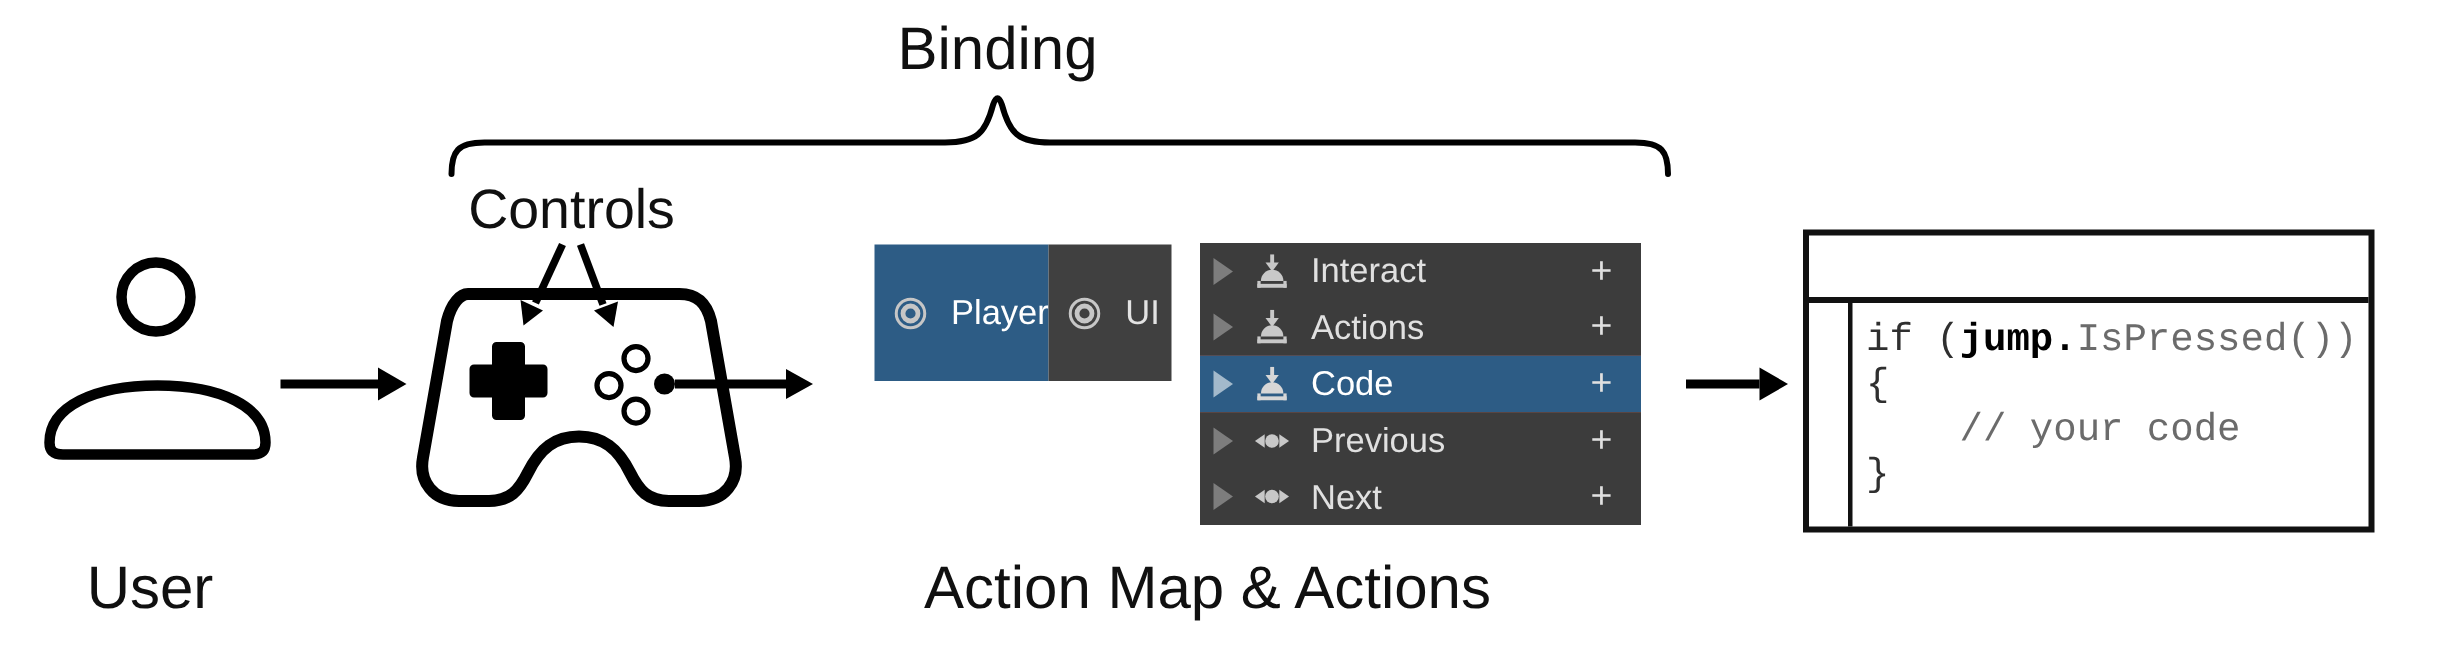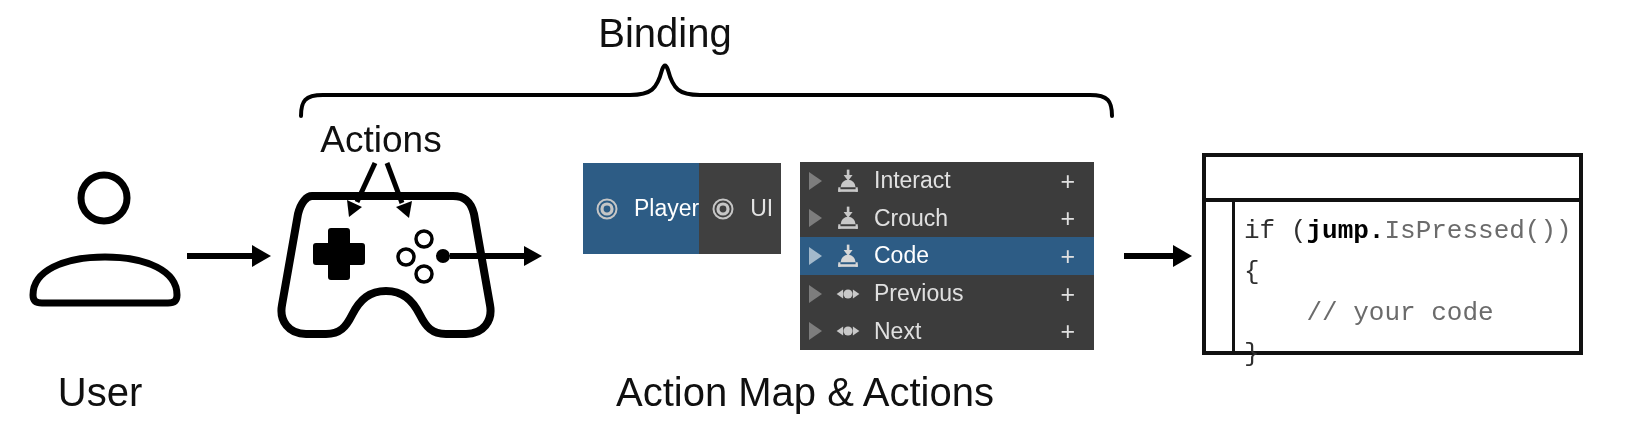--- a/index.html
+++ b/index.html
@@ -28,38 +28,38 @@
   .actionlabel{margin-left:13px;font-size:23px;color:#e0e0e0;}
   .row.selected .actionlabel{color:#ffffff;}
   .plusbtn{position:absolute;right:19px;top:50%;transform:translateY(-50%);font-size:25px;color:#e0e0e0;line-height:1;}
   
   .codebox{position:absolute;left:1202px;top:153px;width:381px;height:202px;border:4px solid #111;box-sizing:border-box;background:#fff;}
   .codebox .header{height:41px;border-bottom:4px solid #111;}
   .codebox .body{position:relative;height:calc(100% - 45px);}
   .codebox .gutter{position:absolute;left:26px;top:0;bottom:0;width:3px;background:#111;}
   .codebox pre{
     position:absolute;left:38px;top:9px;margin:0;
-    font-family:"Liberation Mono",monospace;font-size:26px;line-height:41px;
+    font-family:"Liberation Mono",monospace;font-size:26px;line-height:30px;
     color:#2f2f2f;white-space:pre;
   }
   .codebox pre .muted{color:#6b6b6b;}
   .codebox pre .boldvar{font-weight:bold;color:#000;}
   svg{display:block;}
 </style>
 </head>
 <body>
 
 <div id="canvas">
 
   <div class="caption" style="left:665px;top:11px;">Binding</div>
   <svg class="abs" style="left:293px;top:56px;" width="828" height="66" viewBox="293 56 828 66">
     <path d="M 301 116 C 301 101 305 95 323 95 L 630 95 C 651 95 657 89 662 70 Q 665 61 668 70 C 673 89 679 95 700 95 L 1090 95 C 1108 95 1112 101 1112 116" fill="none" stroke="#000" stroke-width="4" stroke-linecap="round"></path>
   </svg>
 
-  <div class="caption small" style="left:381px;top:119px;">Actions</div>
+  <div class="caption small" style="left:381px;top:119px;">Controls</div>
   <svg class="abs" style="left:330px;top:158px;" width="100" height="66" viewBox="330 158 100 66">
     <line x1="375" y1="163" x2="357" y2="202" stroke="#000" stroke-width="5"></line>
     <polygon points="349,217 362,207 347,200" fill="#000"></polygon>
     <line x1="387" y1="163" x2="402" y2="203" stroke="#000" stroke-width="5"></line>
     <polygon points="409,218 412,201 396,207" fill="#000"></polygon>
   </svg>
 
   <svg class="abs" style="left:25px;top:165px;" width="160" height="145" viewBox="25 165 160 145">
     <circle cx="104" cy="198" r="23" fill="none" stroke="#000" stroke-width="7"></circle>
     <path d="M 33 295 C 33 271 63 257 105 257 C 147 257 177 271 177 295 C 177 301 174 303 168 303 L 42 303 C 36 303 33 301 33 295 Z" fill="none" stroke="#000" stroke-width="7" stroke-linejoin="round"></path>
@@ -117,21 +117,21 @@
     <div class="row">
       <span class="foldout"></span>
       <svg class="actionicon" width="26" height="26" viewBox="0 0 24 24">
         <rect x="10.9" y="1.5" width="2.4" height="5.5" fill="#c8c8c8"></rect>
         <polygon points="8,6.5 16.2,6.5 12.1,12 " fill="#c8c8c8"></polygon>
         <path d="M 5.2 17.8 A 6.9 6.9 0 0 1 19 17.8 Z" fill="#c8c8c8"></path>
         <rect x="3" y="19.6" width="18" height="2.4" fill="#c8c8c8"></rect>
         <rect x="3" y="17.8" width="2" height="4.2" fill="#c8c8c8"></rect>
         <rect x="19" y="17.8" width="2" height="4.2" fill="#c8c8c8"></rect>
       </svg>
-      <span class="actionlabel">Crouch</span>
+      <span class="actionlabel">Actions</span>
       <span class="plusbtn">+</span>
     </div>
 
     <div class="row selected">
       <span class="foldout"></span>
       <svg class="actionicon" width="26" height="26" viewBox="0 0 24 24">
         <rect x="10.9" y="1.5" width="2.4" height="5.5" fill="#d7d7d7"></rect>
         <polygon points="8,6.5 16.2,6.5 12.1,12 " fill="#d7d7d7"></polygon>
         <path d="M 5.2 17.8 A 6.9 6.9 0 0 1 19 17.8 Z" fill="#d7d7d7"></path>
         <rect x="3" y="19.6" width="18" height="2.4" fill="#d7d7d7"></rect>

